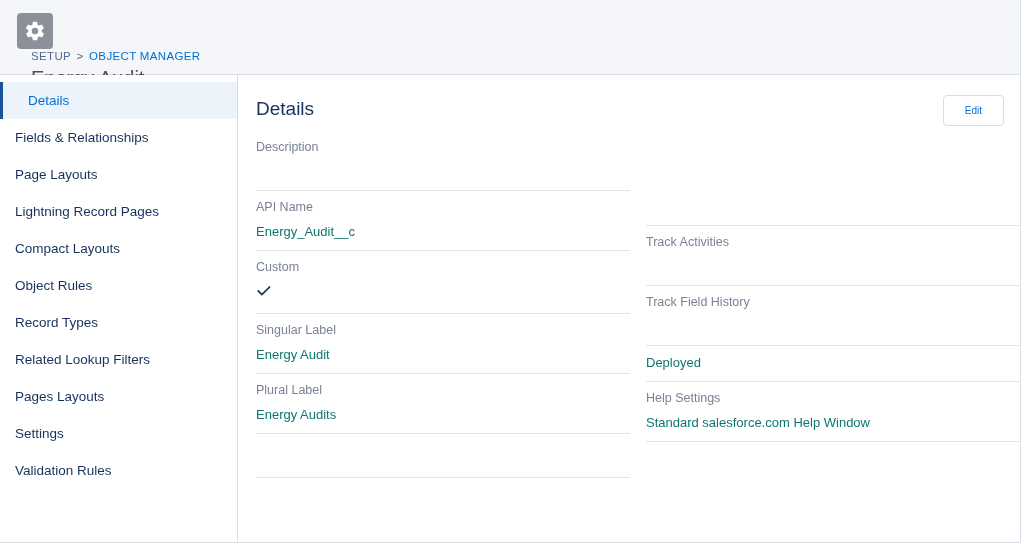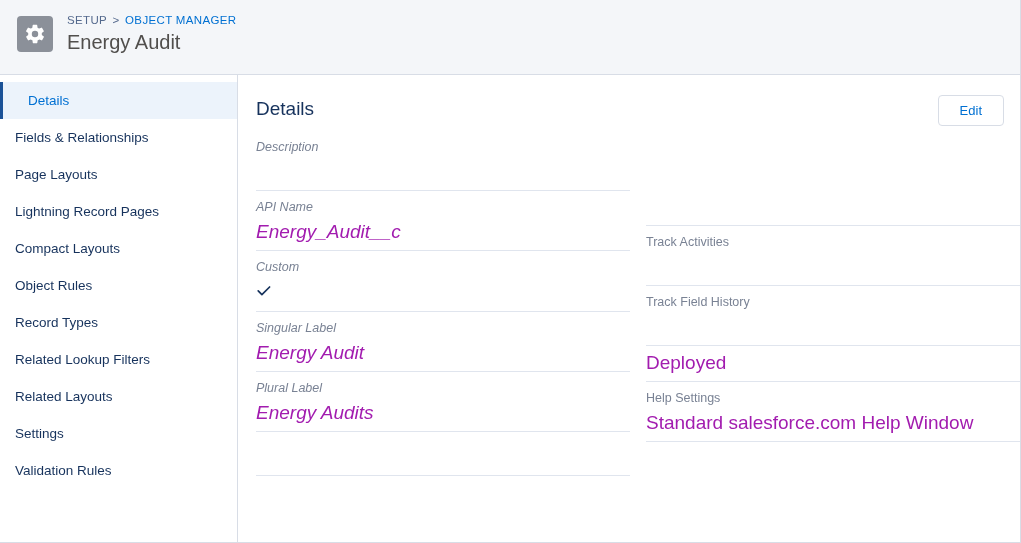--- a/index.html
+++ b/index.html
@@ -28,22 +28,22 @@
     position: absolute;
     top: 0; left: 0;
     width: 1021px;
     height: 75px;
     background: #f4f6f9;
     border-bottom: 1px solid #d8dde6;
   }
 
   .header-inner {
     display: flex;
-    align-items: center;
     padding: 13px 0 0 17px;
+    flex-direction: column;
   }
 
   .object-icon {
     width: 36px;
     height: 36px;
     border-radius: 4px;
     background: #8b9099;
     display: flex;
     align-items: center;
     justify-content: center;
@@ -139,59 +139,59 @@
 
   .edit-button {
     margin-top: -2px;
     min-width: 54px;
     height: 31px;
     padding: 0 21px;
     background: #ffffff;
     border: 1px solid #d8dde6;
     border-radius: 4px;
     color: #0070d2;
-    font-size: 13px;
+    font-size: 10px;
     font-family: "Liberation Sans", sans-serif;
     cursor: pointer;
     line-height: 29px;
     text-align: center;
   }
 
   
   .field-grid {
     position: relative;
     padding: 0 17px;
     display: flex;
     gap: 0;
   }
 
   .col {
     width: 374px;
     flex: 0 0 374px;
   }
-  .col-left  { margin-right: 16px; font-style: italic; }
+  .col-left  { margin-right: 16px; }
 
   .field-row {
     position: relative;
     border-bottom: 1px solid #e0e5ee;
     padding: 8px 0 9px 0;
   }
   .field-row.no-rule { border-bottom: none; }
 
   .field-label {
     font-size: 12.5px;
     color: #798294;
     line-height: 16px;
     padding-bottom: 8px;
     white-space: nowrap;
   }
 
   .field-value {
-    font-size: 19px;
-    color: #a21caf;
+    font-size: 13px;
+    color: #0f766e;
     line-height: 18px;
     min-height: 18px;
     white-space: nowrap;
   }
 
   .field-value.is-empty { min-height: 18px; }
 
   .check-glyph {
     display: inline-block;
     line-height: 18px;
@@ -247,21 +247,21 @@
     <div class="nav-item">
       <span class="nav-label">Object Rules</span>
     </div>
     <div class="nav-item">
       <span class="nav-label">Record Types</span>
     </div>
     <div class="nav-item">
       <span class="nav-label">Related Lookup Filters</span>
     </div>
     <div class="nav-item">
-      <span class="nav-label">Related Layouts</span>
+      <span class="nav-label">Pages Layouts</span>
     </div>
     <div class="nav-item">
       <span class="nav-label">Settings</span>
     </div>
     <div class="nav-item">
       <span class="nav-label">Validation Rules</span>
     </div>
   </div>
 
   <div class="content">

